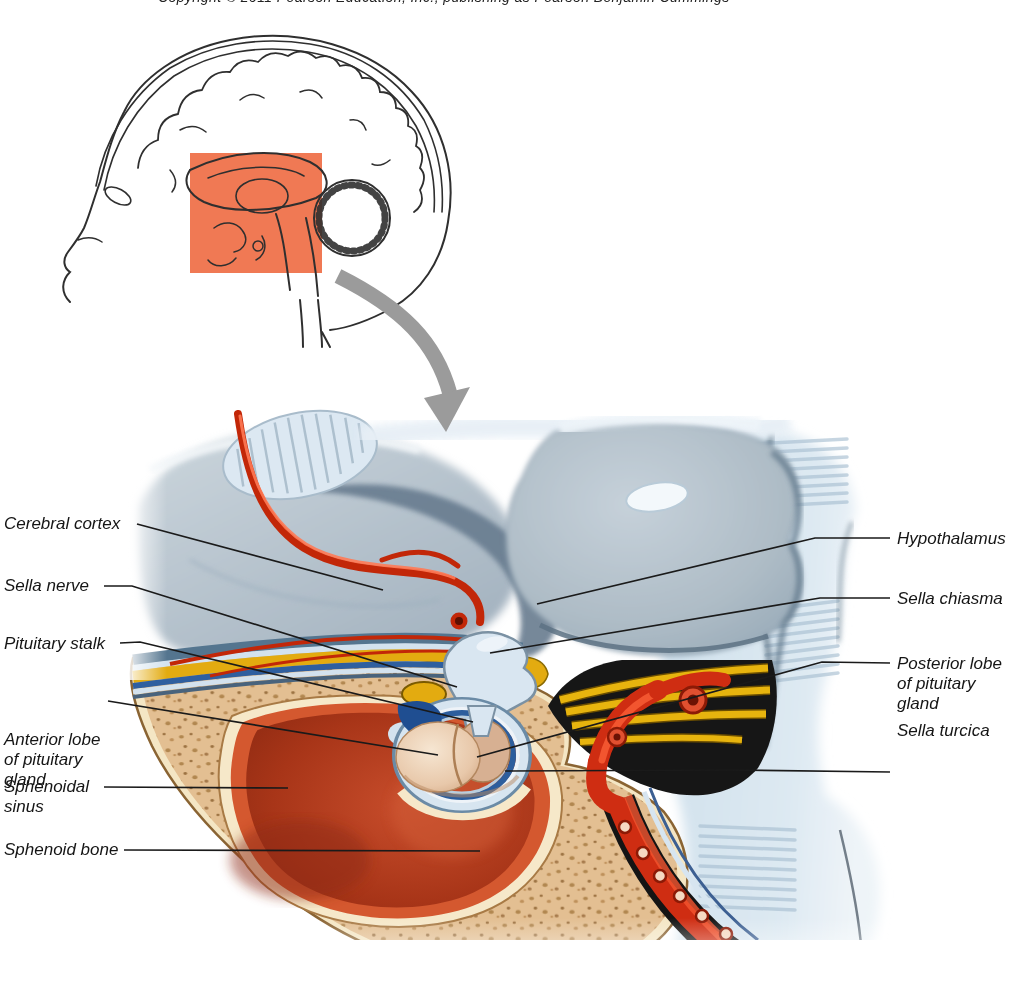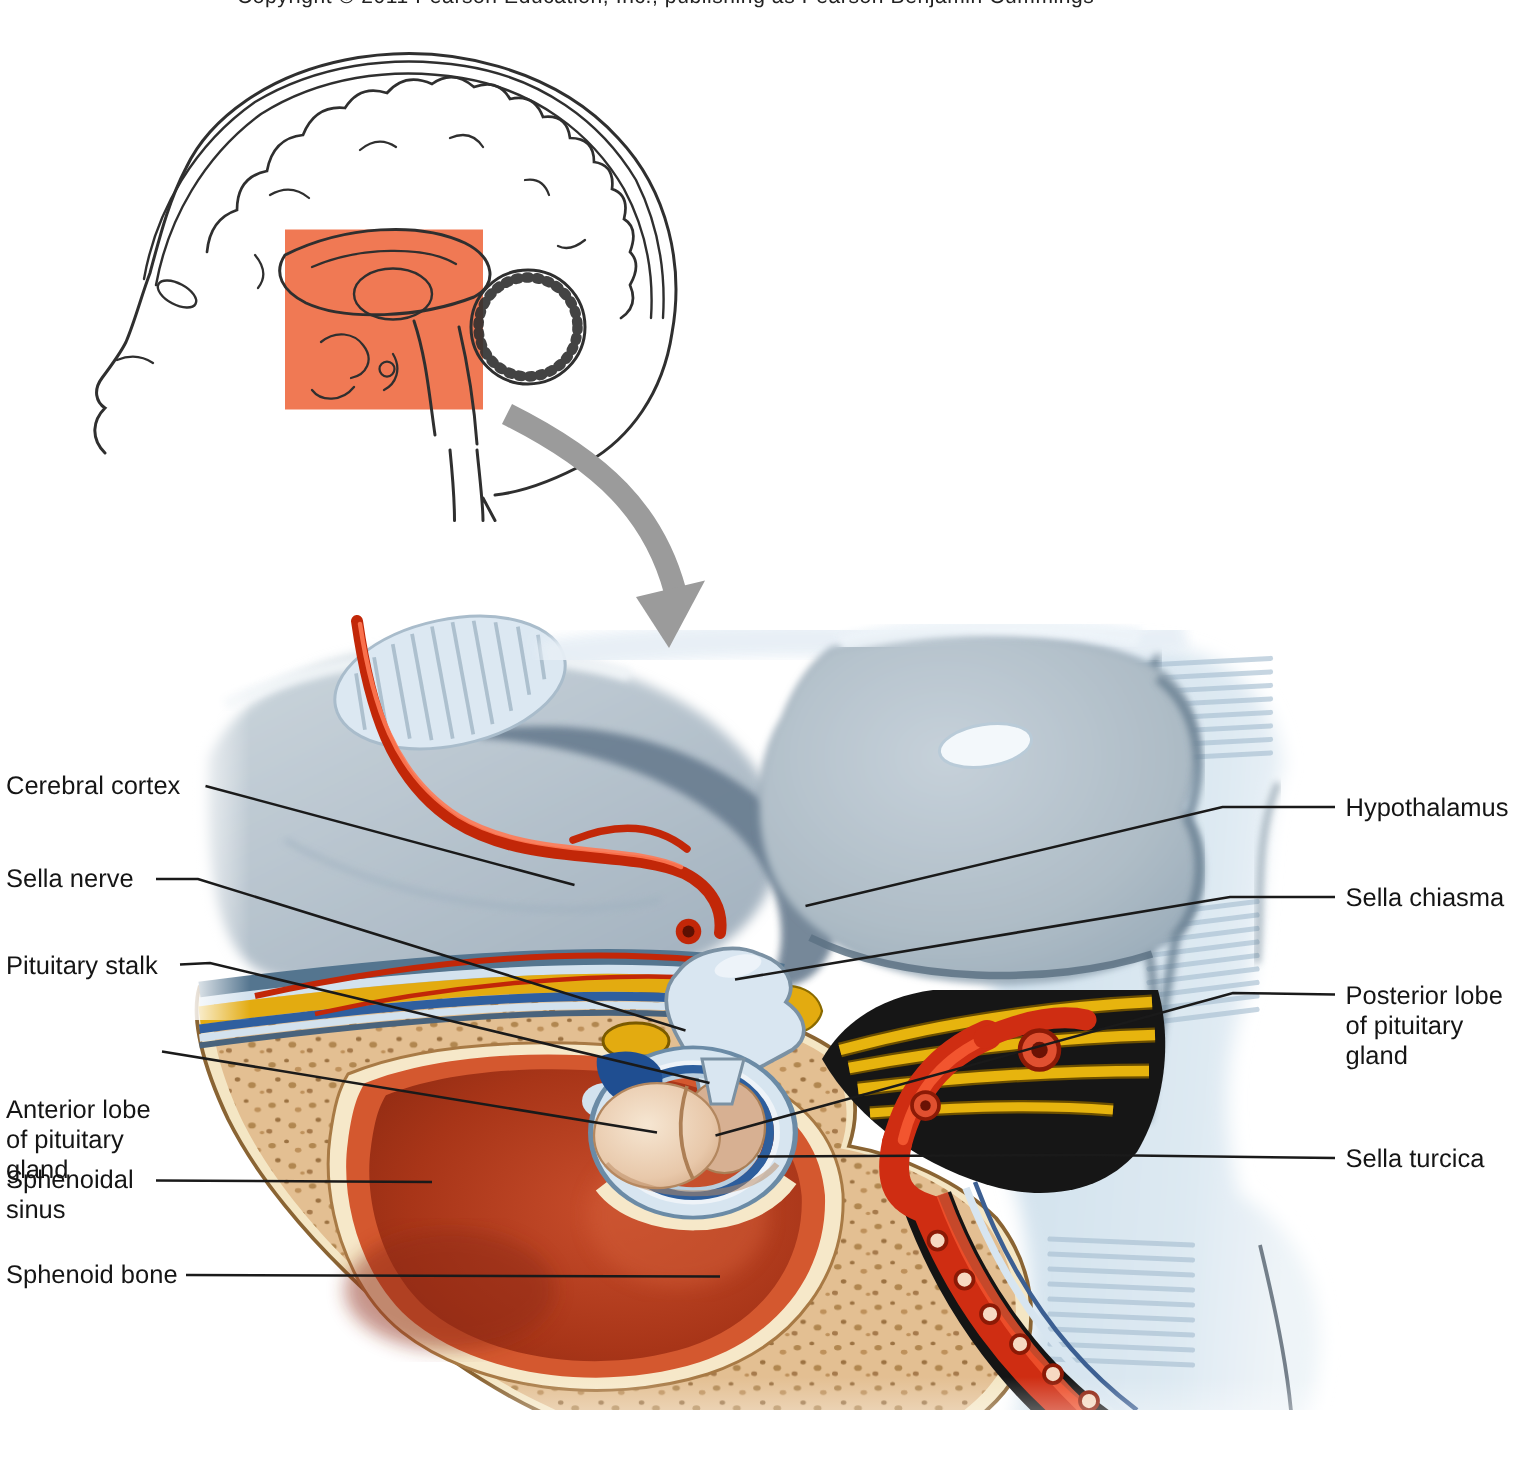--- a/index.html
+++ b/index.html
@@ -1,17 +1,17 @@
 <!DOCTYPE html>
 <html><head>
 <meta charset="utf-8">
 <style>
   html,body{margin:0;padding:0;background:#fff;}
   .stage{position:relative;width:1024px;height:940px;overflow:hidden;background:#fff;
-         font-family:"Liberation Sans",sans-serif;}
+         font-family:"Liberation Sans",sans-serif;font-style:italic;}
   .copyright{position:absolute;left:158px;top:-11px;font-size:14px;color:#222;
              letter-spacing:.4px;white-space:nowrap;}
   .artsvg{position:absolute;left:0;top:0;}
   .lbl{position:absolute;font-size:17px;line-height:20px;color:#151515;
        white-space:pre-line;}
   .lbl.right{left:897px;}
   .lbl.left{left:4px;}
 </style>
 </head>
 <body>
@@ -334,14 +334,14 @@
 of pituitary
 gland</div>
   <div class="lbl left" style="top:777px">Sphenoidal
 sinus</div>
   <div class="lbl left" style="top:840px">Sphenoid bone</div>
   <div class="lbl right" style="top:529px">Hypothalamus</div>
   <div class="lbl right" style="top:589px">Sella chiasma</div>
   <div class="lbl right" style="top:654px">Posterior lobe
 of pituitary
 gland</div>
-  <div class="lbl right" style="top:763px">Sella turcica</div>
+  <div class="lbl right" style="top:721px">Sella turcica</div>
 </div>
 
 </body></html>

